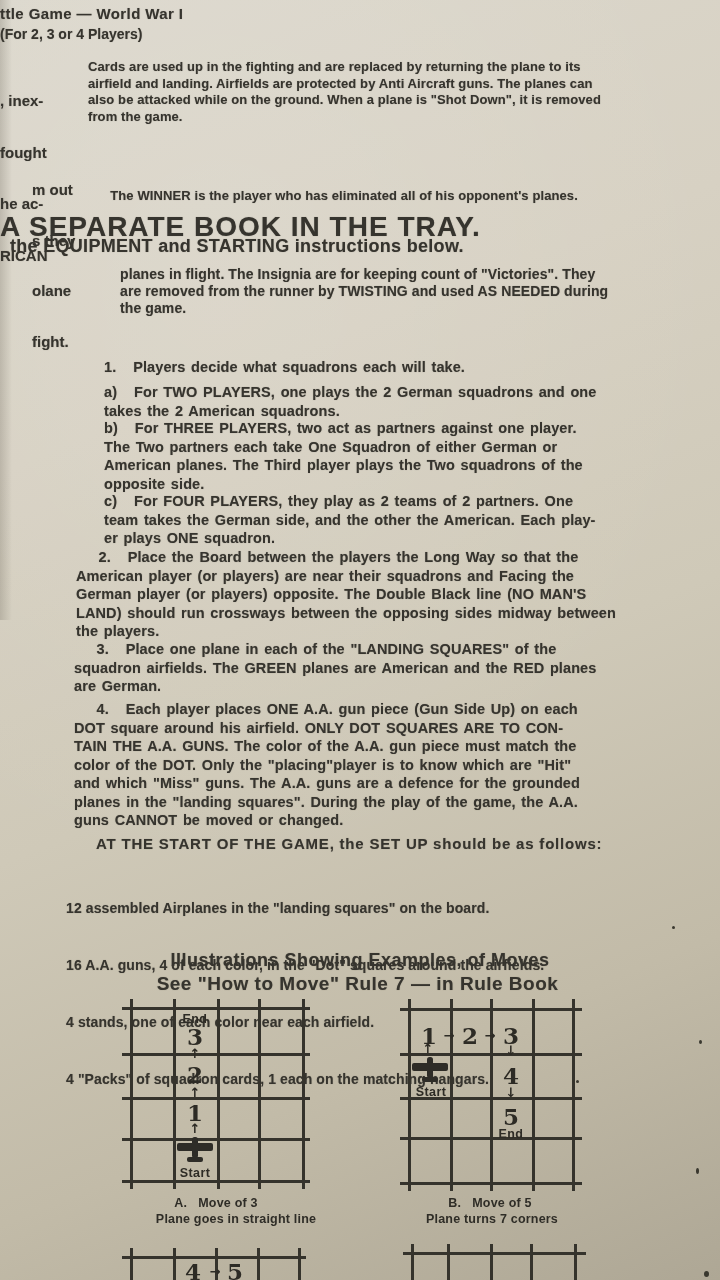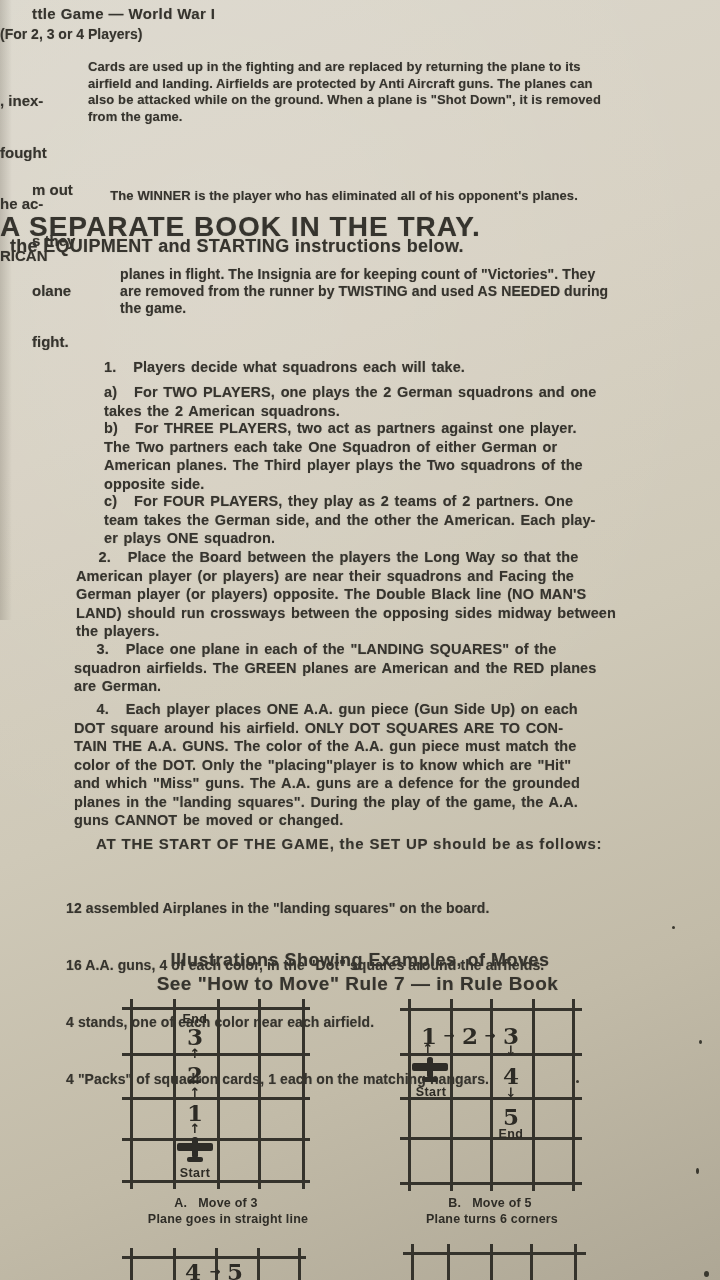--- a/index.html
+++ b/index.html
@@ -34,21 +34,21 @@
   .tag{font-size:12.5px;font-weight:bold;letter-spacing:.4px;color:#2d2b25;}
   .cap{font-size:12.5px;font-weight:bold;letter-spacing:.2px;color:#2f2d27;}
   .speck{position:absolute;background:#3a382f;border-radius:50%;}
   svg{display:block;}
 </style>
 </head>
 <body>
 
 <div class="page">
 
-  <div class="blk b soft" style="left:0;top:5px;font-size:15px;letter-spacing:.4px;margin-left:32px;">ttle Game — World War I</div>
+  <div class="blk b soft" style="left:0;top:5px;font-size:15px;letter-spacing:.4px;">ttle Game — World War I</div>
   <div class="blk b soft" style="left:0;top:26px;font-size:14px;">(For 2, 3 or 4 Players)</div>
 
   <div class="blk frag g1 soft" style="left:0;top:58px;">
     <span>, inex-</span>
     <span>fought</span>
     <span>he ac-</span>
     <span>RICAN</span>
   </div>
   <div class="blk frag g2 soft" style="left:0;top:148px;">
     <span>m out</span>
@@ -132,21 +132,21 @@
     <div style="position:absolute;left:59px;top:138px;">
       <svg width="36" height="26" viewBox="0 0 36 26">
         <rect x="0" y="6" width="36" height="8" rx="2" fill="#2e2c27"></rect>
         <rect x="15" y="0" width="6" height="21" rx="2.5" fill="#2e2c27"></rect>
         <rect x="10" y="20" width="16" height="5" rx="2" fill="#2e2c27"></rect>
       </svg>
     </div>
     <div class="lbl tag" style="left:77px;top:167px;">Start</div>
   </div>
   <div class="lbl cap" style="left:216px;top:1196px;">A.   Move of 3</div>
-  <div class="lbl cap" style="left:208px;top:1212px;padding-left:40px;">Plane goes in straight line</div>
+  <div class="lbl cap" style="left:216px;top:1212px;padding-left:40px;">Plane goes in straight line</div>
 
   <div style="position:absolute;left:398px;top:999px;width:186px;height:192px;">
 
     <div class="gridline" style="left:10px;top:0;width:3px;height:192px;"></div>
     <div class="gridline" style="left:52px;top:0;width:3px;height:192px;"></div>
     <div class="gridline" style="left:92px;top:0;width:3px;height:192px;"></div>
     <div class="gridline" style="left:134px;top:0;width:3px;height:192px;"></div>
     <div class="gridline" style="left:174px;top:0;width:3px;height:192px;"></div>
 
     <div class="gridline" style="left:2px;top:9px;width:182px;height:3px;"></div>
@@ -171,21 +171,21 @@
     </div>
     <div class="lbl tag" style="left:33px;top:86px;">Start</div>
 
     <div class="lbl arrow" style="left:113px;top:46px;">↓</div>
     <div class="lbl dg" style="left:113px;top:67px;">4</div>
     <div class="lbl arrow" style="left:113px;top:88px;">↓</div>
     <div class="lbl dg" style="left:113px;top:108px;">5</div>
     <div class="lbl tag" style="left:113px;top:128px;">End</div>
   </div>
   <div class="lbl cap" style="left:490px;top:1196px;">B.   Move of 5</div>
-  <div class="lbl cap" style="left:492px;top:1212px;">Plane turns 6 corners</div>
+  <div class="lbl cap" style="left:492px;top:1212px;">Plane turns 7 corners</div>
 
   <div style="position:absolute;left:114px;top:1244px;width:200px;height:36px;">
     <div class="gridline" style="left:16px;top:4px;width:3px;height:32px;"></div>
     <div class="gridline" style="left:59px;top:4px;width:3px;height:32px;"></div>
     <div class="gridline" style="left:101px;top:4px;width:3px;height:32px;"></div>
     <div class="gridline" style="left:143px;top:4px;width:3px;height:32px;"></div>
     <div class="gridline" style="left:184px;top:4px;width:3px;height:32px;"></div>
     <div class="gridline" style="left:8px;top:12px;width:184px;height:3px;"></div>
     <div class="lbl dg" style="left:79px;top:18px;">4</div>
     <div class="lbl arrow" style="left:101px;top:22px;">→</div>

